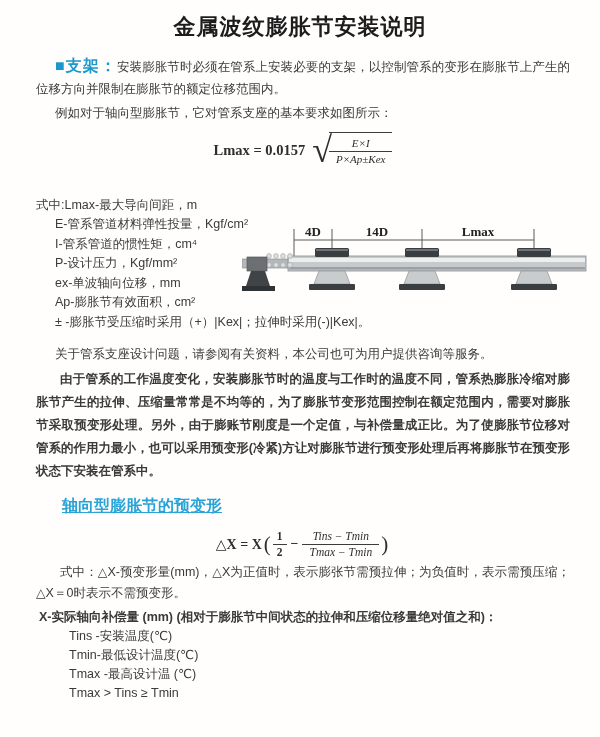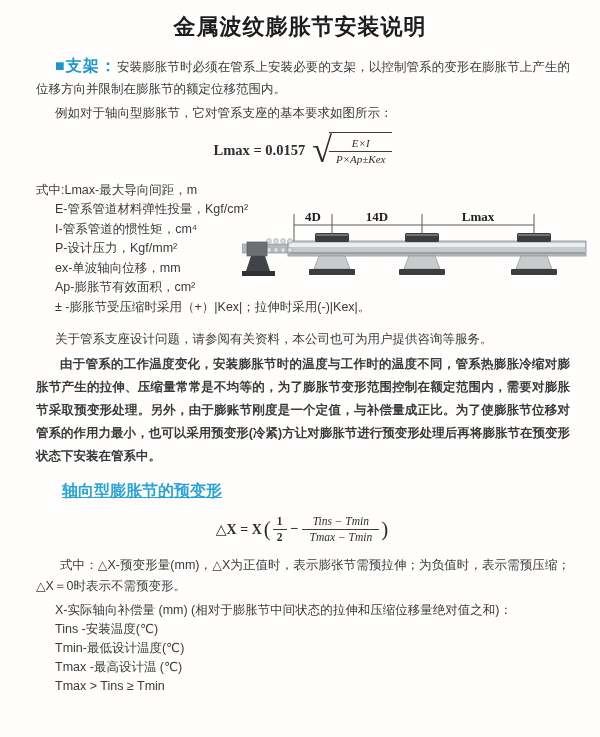--- a/index.html
+++ b/index.html
@@ -38,33 +38,33 @@
   .under-bar{border-top:1.4px solid #3c3c3c;padding-top:2px;}
 
   .f2{margin-top:10px;height:36px;font-size:14px;}
   .f2 .f-lhs{font-size:14px;}
   .paren{font-size:21px;font-weight:400;padding:0 2px;font-family:"Liberation Serif",serif;}
   .minus{padding:0 4px;font-weight:bold;}
   .f2 .frac{font-size:11.5px;}
   .half .num,.half .den{padding-left:4px;padding-right:4px;font-style:normal;font-weight:bold;}
 
   
-  .defs-wrap{position:relative;margin-top:9px;}
+  .defs-wrap{position:relative;margin-top:24px;}
   .defs-intro{line-height:20px;}
   .def-item{margin-left:19px;line-height:19.5px;}
   .def-note{margin-left:19px;margin-top:12px;line-height:20px;}
   .diagram{position:absolute;top:29px;right:-24px;width:352px;height:92px;}
 
   
   .sec-h{margin-top:16px;color:#1b97cd;font-size:17px;font-weight:bold;line-height:22px;}
   .p-body{margin-top:4px;line-height:23px;text-align:justify;text-indent:24px;font-weight:bold;}
   .sub-h{margin:13px 0 0 26px;color:#2aa4d6;font-size:16px;font-weight:bold;line-height:20px;text-decoration:underline;}
-  .p-exp{margin-top:8px;line-height:21px;text-align:justify;text-indent:24px;}
-  .x-line{margin-left:19px;margin-top:3px;line-height:20px;}
-  .temp-line{margin-left:19px;line-height:19px;}
+  .p-exp{margin-top:0;line-height:21px;text-align:justify;text-indent:24px;}
+  .x-line{margin-left:3px;margin-top:3px;line-height:20px;font-weight:bold;}
+  .temp-line{margin-left:33px;line-height:19px;}
 </style>
 </head>
 <body>
 
 <div class="page">
 
   <div class="title">金属波纹膨胀节安装说明</div>
 
   <div class="content">
 

